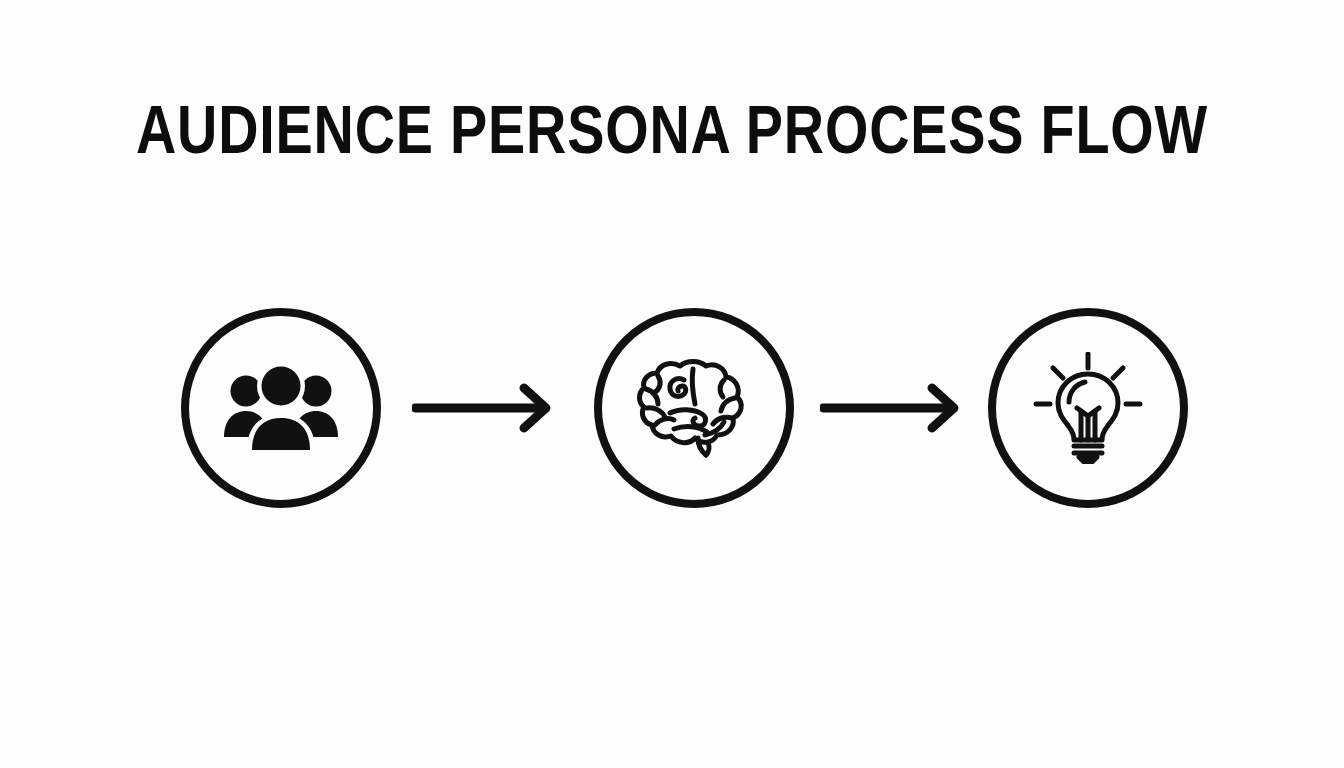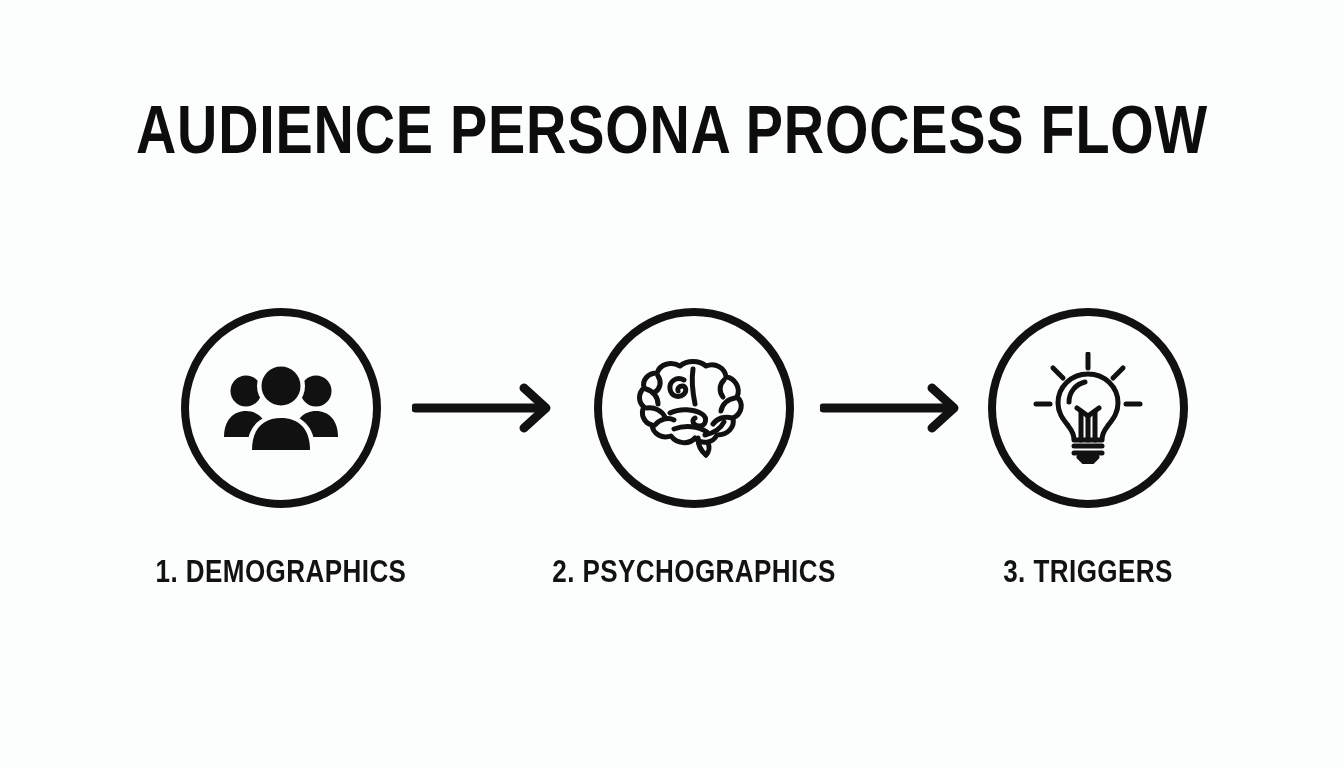--- a/index.html
+++ b/index.html
@@ -248,19 +248,14 @@
             <line x1="41" y1="101" x2="69" y2="101"></line>
 
             <path d="M46 105 L64 105 L59 110 L51 110 Z"></path>
           </g>
         </svg>
       </div>
     </div>
 
   </div>
 
-  <div class="labels">
-    <div class="label l0">1. DEMOGRAPHICS</div>
-    <div class="label l1">2. PSYCHOGRAPHICS</div>
-    <div class="label l2">3. TRIGGERS</div>
-  </div>
 
 </div>
 
 </body></html>

